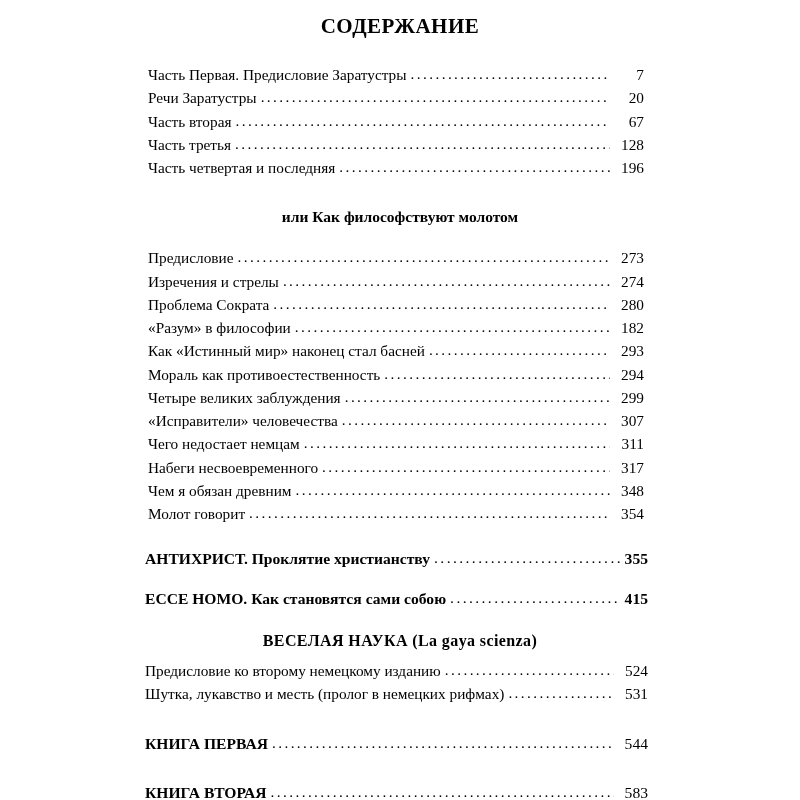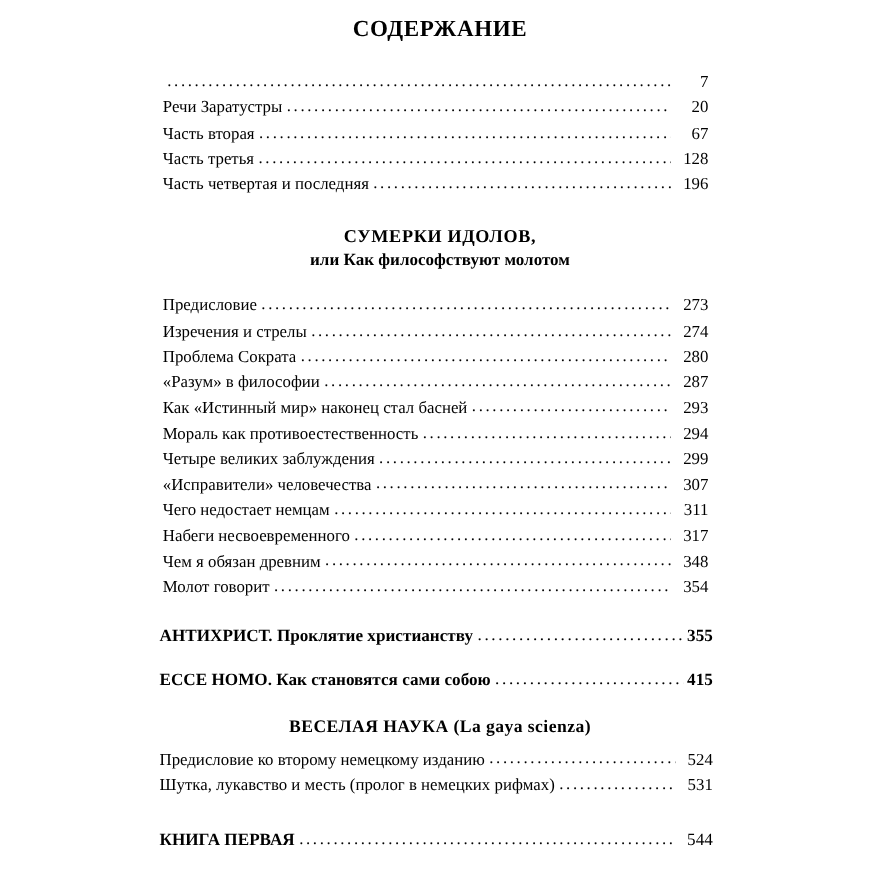--- a/index.html
+++ b/index.html
@@ -122,20 +122,21 @@
 <body>
 
 <div class="page">
 
   <div class="main-title">СОДЕРЖАНИЕ</div>
 
   <div class="section-gap-1"></div>
 
   <div class="entries">
     <div class="entry">
+      <span class="label">Часть Первая. Предисловие Заратустры</span>
       <span class="dots">...................................................................................</span>
       <span class="page-no">7</span>
     </div>
     <div class="entry">
       <span class="label">Речи Заратустры</span>
       <span class="dots">...................................................................................</span>
       <span class="page-no">20</span>
     </div>
     <div class="entry">
       <span class="label">Часть вторая</span>
@@ -150,21 +151,20 @@
     <div class="entry">
       <span class="label">Часть четвертая и последняя</span>
       <span class="dots">...................................................................................</span>
       <span class="page-no">196</span>
     </div>
   </div>
 
   <div class="section-gap-2"></div>
 
   <div class="section-head">
-    <span class="line1">СУМЕРКИ ИДОЛОВ,</span>
     <span class="line2">или Как философствуют молотом</span>
   </div>
   <div class="section-gap-3"></div>
 
   <div class="entries">
     <div class="entry">
       <span class="label">Предисловие</span>
       <span class="dots">...................................................................................</span>
       <span class="page-no">273</span>
     </div>
@@ -174,21 +174,21 @@
       <span class="page-no">274</span>
     </div>
     <div class="entry">
       <span class="label">Проблема Сократа</span>
       <span class="dots">...................................................................................</span>
       <span class="page-no">280</span>
     </div>
     <div class="entry">
       <span class="label">«Разум» в философии</span>
       <span class="dots">...................................................................................</span>
-      <span class="page-no">287</span>
+      <span class="page-no">182</span>
     </div>
     <div class="entry">
       <span class="label">Как «Истинный мир» наконец стал басней</span>
       <span class="dots">...................................................................................</span>
       <span class="page-no">293</span>
     </div>
     <div class="entry">
       <span class="label">Мораль как противоестественность</span>
       <span class="dots">...................................................................................</span>
       <span class="page-no">294</span>

